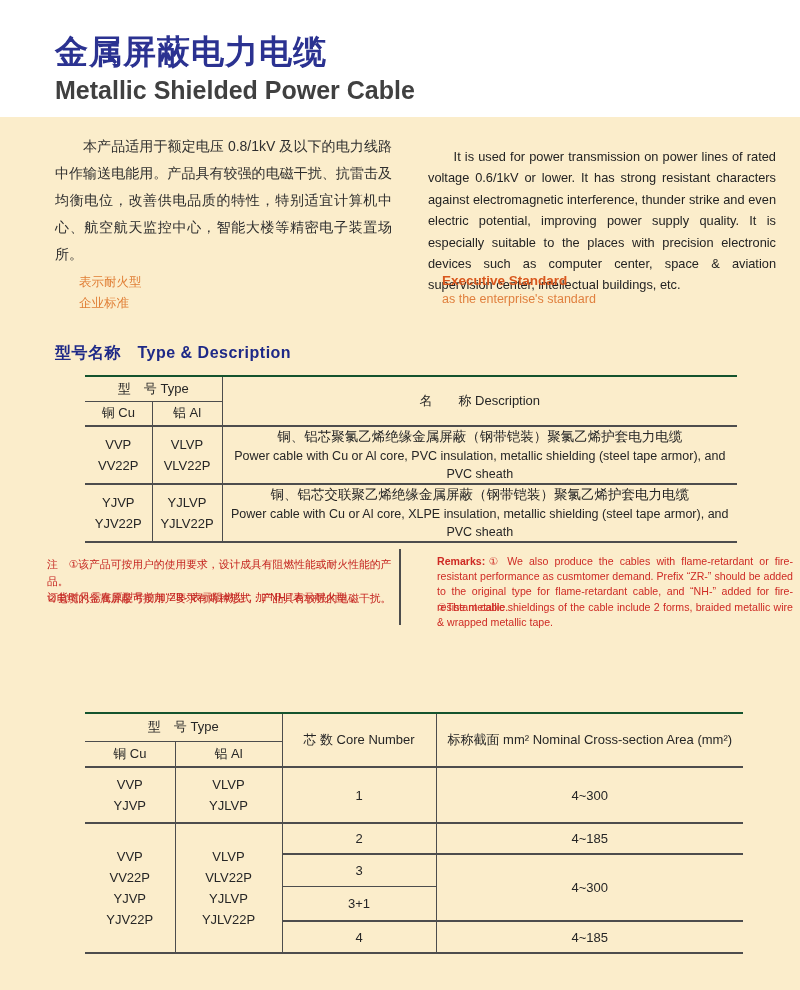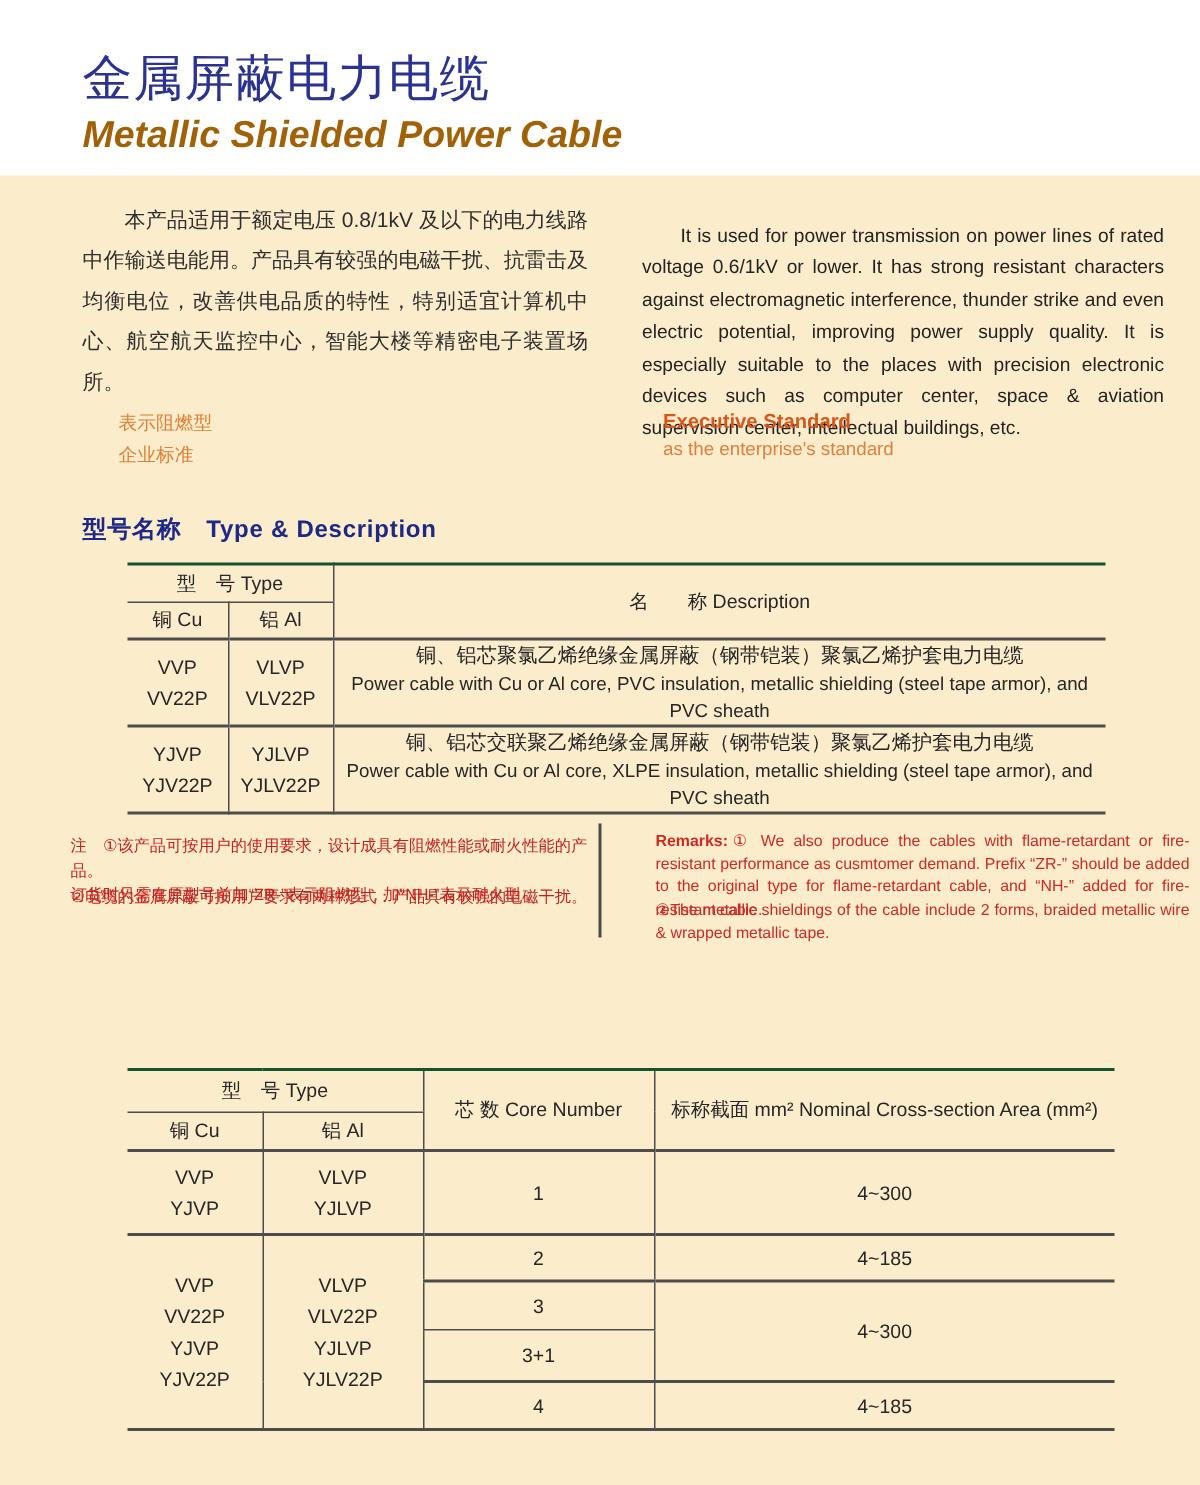--- a/index.html
+++ b/index.html
@@ -5,25 +5,25 @@
   html,body { margin:0; padding:0; background:#e8e8e8; }
   .page {
     position:relative; width:800px; height:990px; margin:0 auto;
     background:#FBEDCB; overflow:hidden;
     font-family:"Liberation Sans","DejaVu Sans",sans-serif;
     color:#2b2b2b;
   }
   .whiteband { position:absolute; left:0; top:0; width:800px; height:117px; background:#ffffff; }
   .title-cn {
     position:absolute; left:55px; top:30px; margin:0;
-    font-size:33px; font-weight:normal; color:#2B3291; letter-spacing:1px;
+    font-size:33px; font-weight:bold; color:#2B3291; letter-spacing:1px;
   }
   .title-en {
     position:absolute; left:55px; top:76px; margin:0;
-    font-size:25px; font-weight:bold; font-style:italic; color:#a16207;
+    font-size:25px; font-weight:bold; color:#404040;
   }
   .intro-cn {
     position:absolute; left:55px; top:133px; width:337px; margin:0;
     font-size:14px; line-height:27px; text-align:justify; text-indent:2em; color:#2e2e2e;
   }
   .intro-en {
     position:absolute; left:416px; top:134px; width:348px; margin:12px;
     font-size:12.8px; line-height:21.4px; text-align:justify; text-indent:2em; color:#232323;
   }
   .std-cn {
@@ -79,21 +79,21 @@
 
 <div class="page">
   <div class="whiteband"></div>
 
   <h1 class="title-cn">金属屏蔽电力电缆</h1>
   <h2 class="title-en">Metallic Shielded Power Cable</h2>
 
   <p class="intro-cn">本产品适用于额定电压 0.8/1kV 及以下的电力线路中作输送电能用。产品具有较强的电磁干扰、抗雷击及均衡电位，改善供电品质的特性，特别适宜计算机中心、航空航天监控中心，智能大楼等精密电子装置场所。</p>
   <p class="intro-en">It is used for power transmission on power lines of rated voltage 0.6/1kV or lower. It has strong resistant characters against electromagnetic interference, thunder strike and even electric potential, improving power supply quality. It is especially suitable to the places with precision electronic devices such as computer center, space &amp; aviation supervision center, intellectual buildings, etc.</p>
 
-  <p class="std-cn">表示阻燃型
+  <p class="std-cn">表示耐火型
 企业标准</p>
   <div class="std-en">
     <p class="t">Executive Standard</p>
     <p class="s">as the enterprise's standard</p>
   </div>
 
   <h3 class="sec-heading h1pos">型号名称　Type &amp; Description</h3>
 
   <table class="dtable t1">
     <colgroup>

